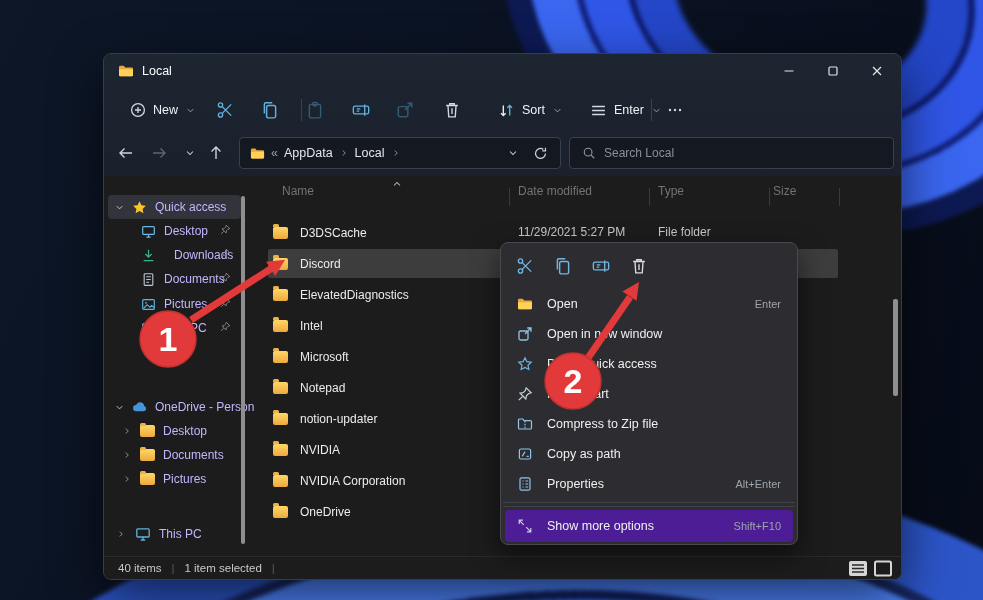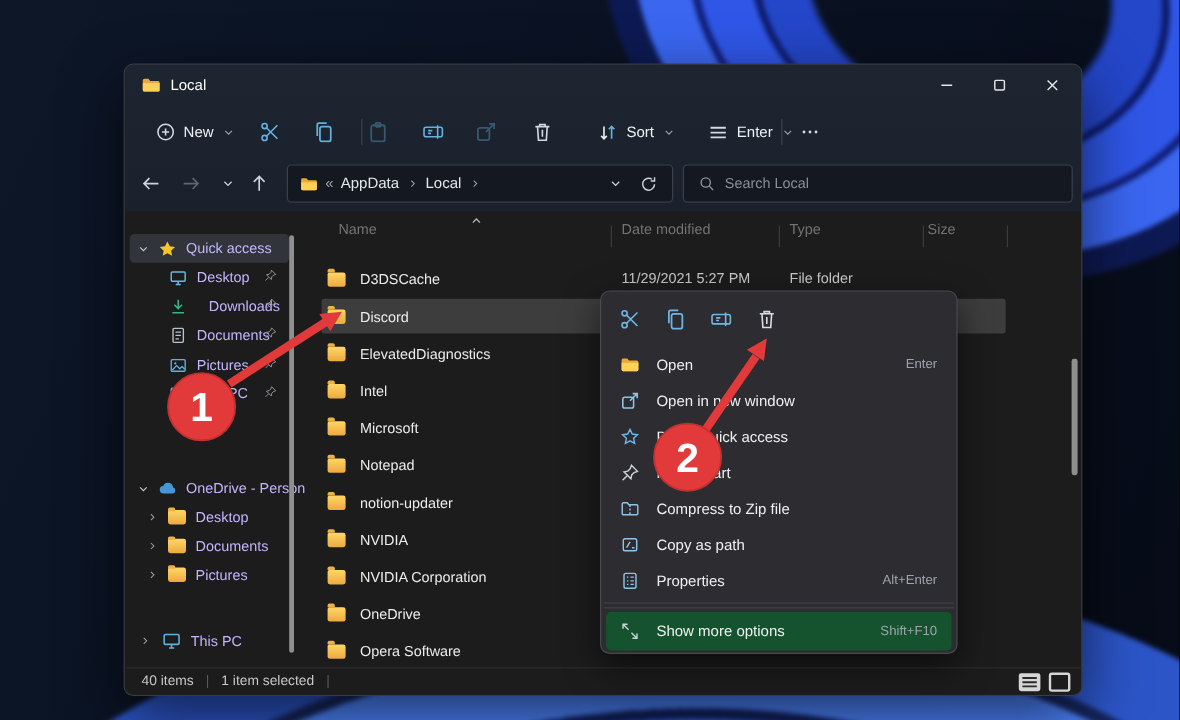--- a/index.html
+++ b/index.html
@@ -79,21 +79,21 @@
   .viewtgl{width:20px;height:17px;display:flex;align-items:center;justify-content:center;border-radius:2px;}
   
   .ctx{position:absolute;left:500px;top:242px;width:298px;background:#2c2c31;border:1px solid #48484f;
        border-radius:8px;box-sizing:border-box;box-shadow:0 10px 28px rgba(0,0,0,.55);z-index:5;padding-bottom:2px;}
   .ctx-iconrow{height:46px;display:flex;align-items:center;gap:6px;padding-left:8px;}
   .ctx-iconbtn{width:32px;height:32px;display:flex;align-items:center;justify-content:center;border-radius:4px;}
   .ctx-item{height:30px;margin:0 4px;padding:0 12px;display:flex;align-items:center;gap:14px;border-radius:4px;
             color:#f0f0f0;font-size:12.5px;white-space:nowrap;}
   .ctx-item .sc{margin-left:auto;color:#9ea4ad;font-size:11px;}
   .ctx-sep{height:1px;background:#414148;margin:3px 2px;}
-  .ctx-item.hl{background:#14532d;height:32px;}
+  .ctx-item.hl{background:#4c1d95;height:32px;}
   
   .annot{position:absolute;left:0;top:0;z-index:9;pointer-events:none;}
 </style>
 </head>
 <body>
 
 <svg width="0" height="0" style="position:absolute">
   <defs>
     <symbol id="i-folder" viewBox="0 0 16 16">
       <path d="M1 4a1.3 1.3 0 0 1 1.3-1.3h3.4l1.5 1.7h6.5A1.3 1.3 0 0 1 15 5.7V12a1.3 1.3 0 0 1-1.3 1.3H2.3A1.3 1.3 0 0 1 1 12z" fill="#e9a83b"></path>
@@ -542,24 +542,20 @@
         <span class="fold"></span>
         <span class="fname">NVIDIA</span>
       </div>
       <div class="frow" style="top:290px">
         <span class="fold"></span>
         <span class="fname">NVIDIA Corporation</span>
       </div>
       <div class="frow" style="top:321px">
         <span class="fold"></span>
         <span class="fname">OneDrive</span>
-      </div>
-      <div class="frow" style="top:352px">
-        <span class="fold"></span>
-        <span class="fname">Opera Software</span>
       </div>
       <div class="vbar"></div>
     </div>
 
     <div class="statusbar">
       <div class="status-left">
         <span>40 items</span>
         <span style="color:#5a5a5a">|</span>
         <span>1 item selected</span>
         <span style="color:#5a5a5a">|</span>

